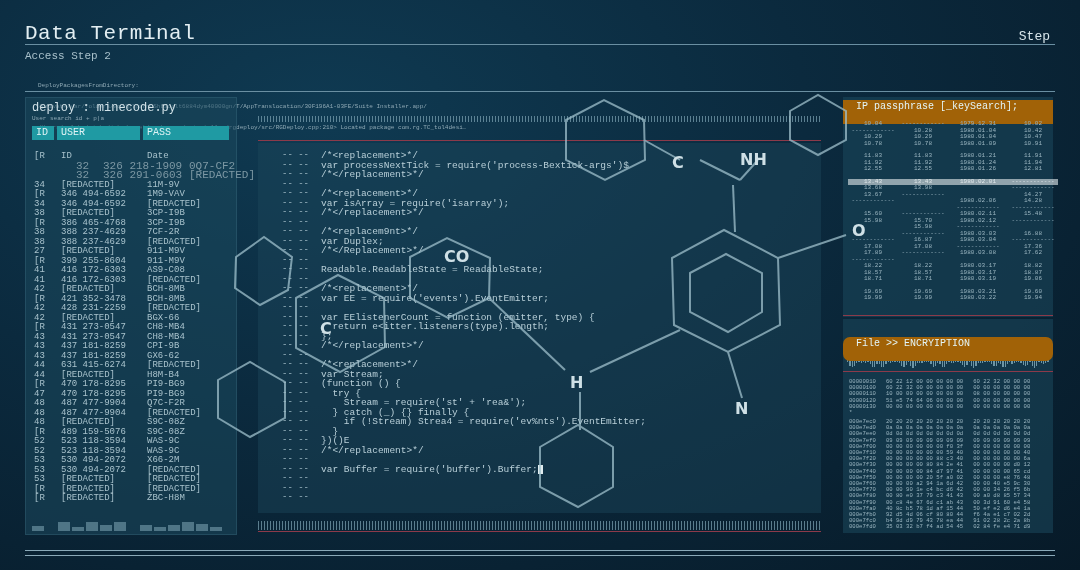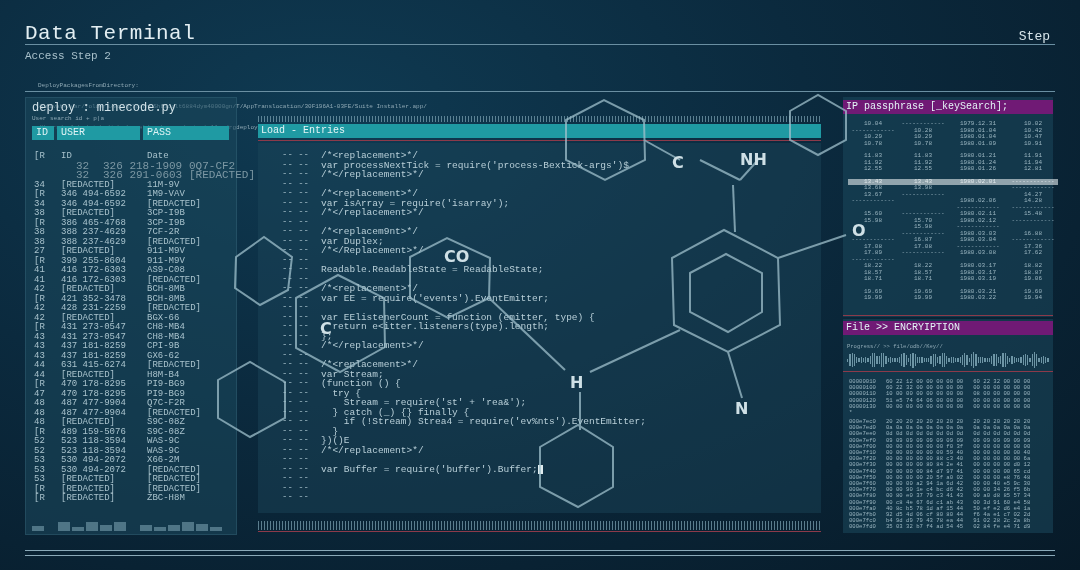--- a/index.html
+++ b/index.html
@@ -35,21 +35,21 @@
   .cp-title { position: absolute; left: 0; top: 1px; font-size: 15px; color: #d8e7ec; }
   .ticks { position: absolute; left: 0; right: 0; height: 6px; background: repeating-linear-gradient(90deg, #7ea4b4 0 1px, transparent 1px 3px); opacity: 0.7; }
   .load-bar { position: absolute; left: 0; right: 0; top: 27px; height: 14px; background: #1f9aa3; color: #e4f5f7; font-size: 10px; line-height: 14px; padding-left: 3px; box-sizing: border-box; }
   .red-line { position: absolute; left: 0; right: 0; height: 1px; background: #8c3a4a; }
   .code-bg { position: absolute; left: 0; right: 0; top: 46px; height: 370px; background: rgba(28,72,92,0.45); }
   .gutter { position: absolute; left: 24px; top: 54px; font-size: 9px; line-height: 9.5px; color: #9fbac5; white-space: pre; }
   .code { position: absolute; left: 63px; top: 54px; font-size: 9.5px; line-height: 9.5px; color: #b8cfd8; white-space: pre; }
   .cursor { display: inline-block; width: 5px; height: 9px; background: #e0ecef; vertical-align: middle; }
 
   .right-panel { left: 843px; top: 97px; width: 210px; height: 436px; background: transparent; border: none; }
-  .rp-hdr { position: absolute; left: 0; right: 0; height: 14px; background: #701a75; color: #e4f5f7; font-size: 10px; line-height: 14px; padding-left: 3px; box-sizing: border-box; }
+  .rp-hdr { position: absolute; left: 0; right: 0; height: 24px; background: #a16207; color: #e4f5f7; font-size: 10px; line-height: 14px; padding-left: 13px; box-sizing: border-box; }
   .rp-box { position: absolute; left: 0; right: 0; background: rgba(28,72,92,0.55); }
   .ip-table { position: absolute; left: 5px; top: 24px; font-size: 6px; line-height: 6.5px; color: #9ab5c0; }
   .ip-row { display: flex; white-space: pre; }
   .ip-row span { width: 50px; text-align: center; }
   .ip-row span.w { width: 60px; }
   .gap { height: 6px; }
   .hex { position: absolute; left: 6px; font-size: 5.6px; line-height: 6.2px; color: #9ab5c0; white-space: pre; }
   .progress-label { position: absolute; left: 4px; top: 24px; font-size: 5.5px; color: #8fa9b5; }
   .wave { position: absolute; left: 4px; right: 4px; top: 33px; height: 16px; display: flex; align-items: center; gap: 1px; }
   .wave span { flex: 1; background: #6d95a5; }
@@ -136,21 +136,20 @@
       <span style="height: 4px;"></span>
       <span style="height: 6px;"></span>
       <span style="height: 9px;"></span>
       <span style="height: 7px;"></span>
       <span style="height: 4px;"></span>
     </div>
 </div>
 
 <div class="abs center-panel">
   <div class="ticks" style="top:19px;"></div>
-  <div class="load-bar">Load - Entries</div>
   <div class="red-line" style="top:43px;"></div>
   <div class="code-bg"></div>
   <div class="gutter" id="gutter">-- --
 -- --
 -- --
 -- --
 -- --
 -- --
 -- --
 -- --
@@ -314,21 +313,21 @@
         <span style="height: 4.9px;"></span>
         <span style="height: 6.8px;"></span>
         <span style="height: 7.9px;"></span>
         <span style="height: 5.2px;"></span>
         <span style="height: 3.3px;"></span>
       </div>
     <div class="red-line" style="top:52px;"></div>
     <div class="hex" style="top:60px;" id="hex-top"><div>00000010   60 22 12 00 00 00 00 00   60 22 32 00 00 00</div><div>00000100   60 22 32 00 00 00 00 00   00 00 00 00 00 00</div><div>00000110   10 00 00 00 00 00 00 00   08 00 00 00 00 00</div><div>00000120   51 e5 74 64 06 00 00 00   00 00 00 00 00 00</div><div>00000130   00 00 00 00 00 00 00 00   00 00 00 00 00 00</div><div>*</div></div>
     <div class="hex" style="top:100px;" id="hex-bottom"><div>000e7ec0   20 20 20 20 20 20 20 20   20 20 20 20 20 20</div><div>000e7ed0   0a 0a 0a 0a 0a 0a 0a 0a   0a 0a 0a 0a 0a 0a</div><div>000e7ee0   0d 0d 0d 0d 0d 0d 0d 0d   0d 0d 0d 0d 0d 0d</div><div>000e7ef0   09 09 09 09 09 09 09 09   09 09 09 09 09 09</div><div>000e7f00   00 00 00 00 00 00 f0 3f   00 00 00 00 00 00</div><div>000e7f10   00 00 00 00 00 00 59 40   00 00 00 00 00 40</div><div>000e7f20   00 00 00 00 00 88 c3 40   00 00 00 00 00 6a</div><div>000e7f30   00 00 00 00 80 84 2e 41   00 00 00 00 d0 12</div><div>000e7f40   00 00 00 00 84 d7 97 41   00 00 00 00 65 cd</div><div>000e7f50   00 00 00 00 20 5f a0 02   00 00 00 e8 76 48</div><div>000e7f60   00 00 00 a2 94 1a 6d 42   00 00 40 e5 9c 30</div><div>000e7f70   00 00 90 1e c4 bc d6 42   00 00 34 26 f5 6b</div><div>000e7f80   00 80 e0 37 79 c3 41 43   00 a0 d8 85 57 34</div><div>000e7f90   00 c8 4e 67 6d c1 ab 43   00 3d 91 60 e4 58</div><div>000e7fa0   40 8c b5 78 1d af 15 44   50 ef e2 d6 e4 1a</div><div>000e7fb0   92 d5 4d 06 cf 80 80 44   f6 4a e1 c7 02 2d</div><div>000e7fc0   b4 9d d9 79 43 78 ea 44   91 02 28 2c 2a 8b</div><div>000e7fd0   35 03 32 b7 f4 ad 54 45   02 84 fe e4 71 d9</div></div>
   </div>
-  <div class="rp-hdr" style="top:224px;">File &gt;&gt; ENCRYIPTION</div>
+  <div class="rp-hdr" style="top:240px;border-radius:7px;">File &gt;&gt; ENCRYIPTION</div>
 </div>
 
 <div class="abs bottom-lines"></div>
 
 <svg class="abs molecule" viewBox="0 0 1080 570">
   <g fill="none" stroke="#9fc0cc" stroke-width="2" opacity="0.75">
     <polygon points="236,257 264,237 292,257 288,290 260,305 235,288"></polygon>
     <polygon points="218,380 250,362 285,382 285,418 250,437 218,418"></polygon>
     <polygon points="296,298 338,275 384,298 385,347 340,372 296,348"></polygon>
     <polygon points="410,257 447,238 490,258 489,298 448,318 410,298"></polygon>

